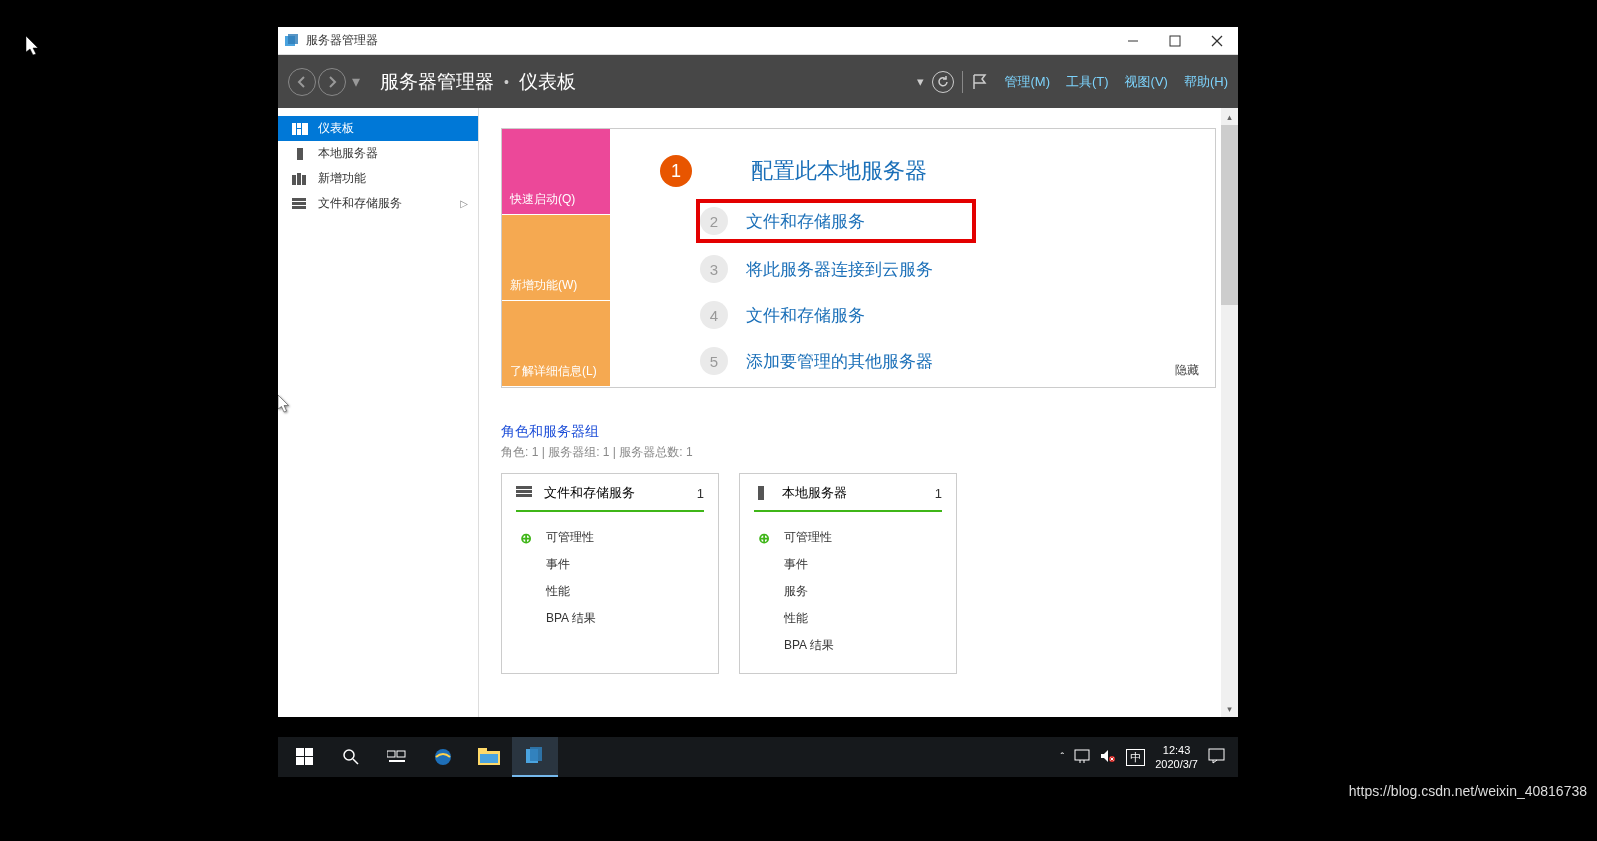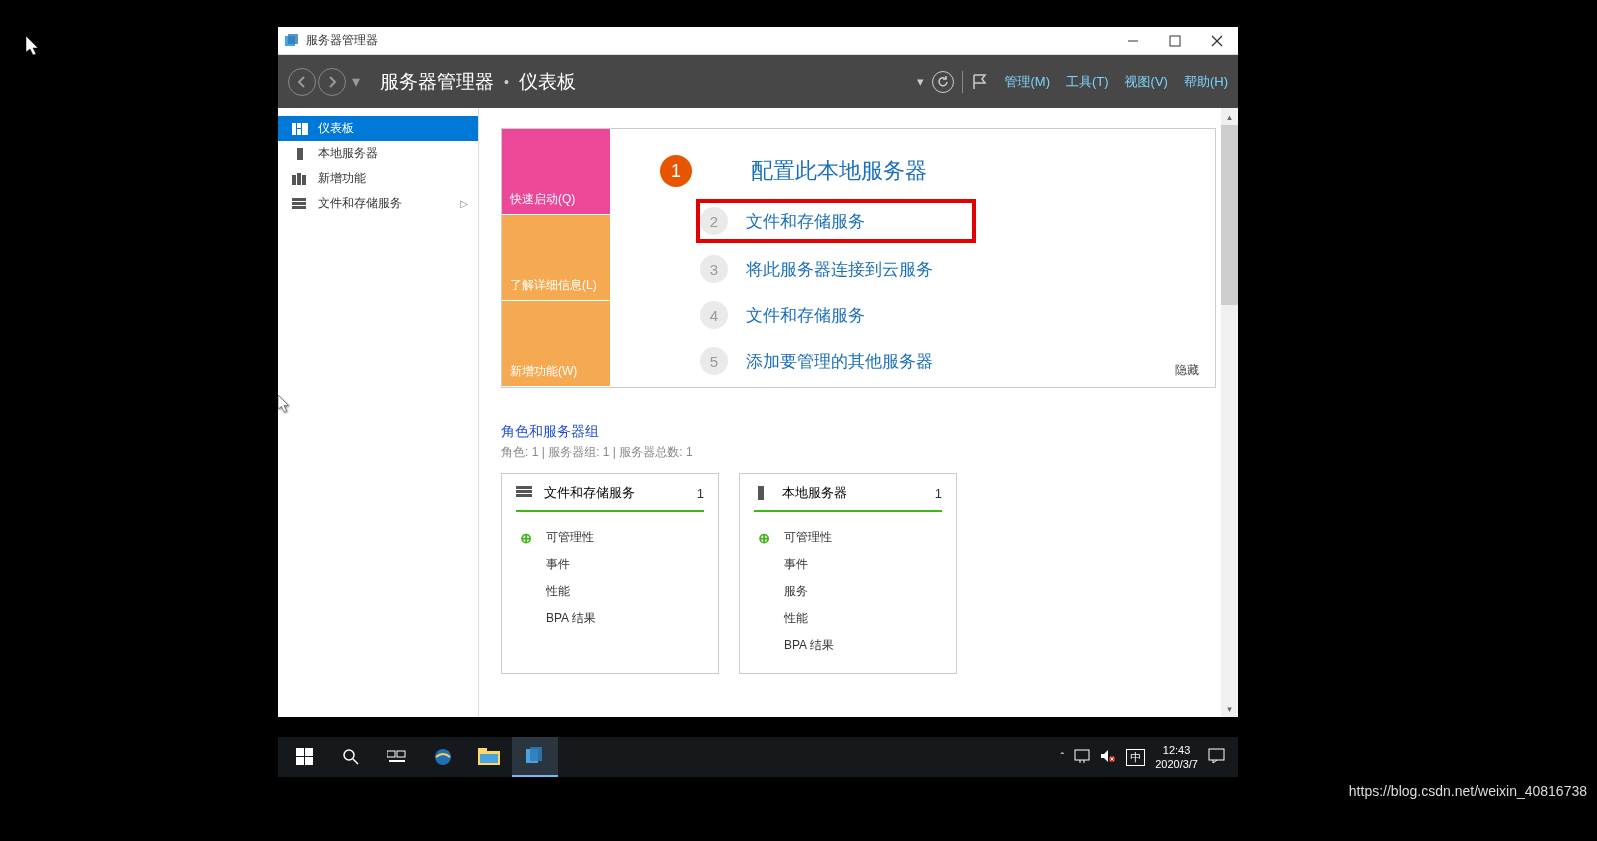--- a/index.html
+++ b/index.html
@@ -213,22 +213,22 @@
       <div class="main-scrollbar">
         <div class="main-scrollbar-arrow" style="top:0">▴</div>
         <div class="main-scrollbar-thumb"></div>
         <div class="main-scrollbar-arrow" style="bottom:0">▾</div>
       </div>
 
 
       <div class="welcome-box">
         <div class="welcome-tabs">
           <div class="welcome-tab active">快速启动(Q)</div>
+          <div class="welcome-tab inactive">新增功能(W)</div>
           <div class="welcome-tab inactive">了解详细信息(L)</div>
-          <div class="welcome-tab inactive">新增功能(W)</div>
         </div>
         <div class="welcome-content">
           <div class="step large">
             <div class="step-num primary">1</div>
             <div class="step-text">配置此本地服务器</div>
           </div>
           <div style="padding-left: 40px;">
             <div class="step highlighted">
               <div class="step-num secondary">2</div>
               <div class="step-text">文件和存储服务</div>

